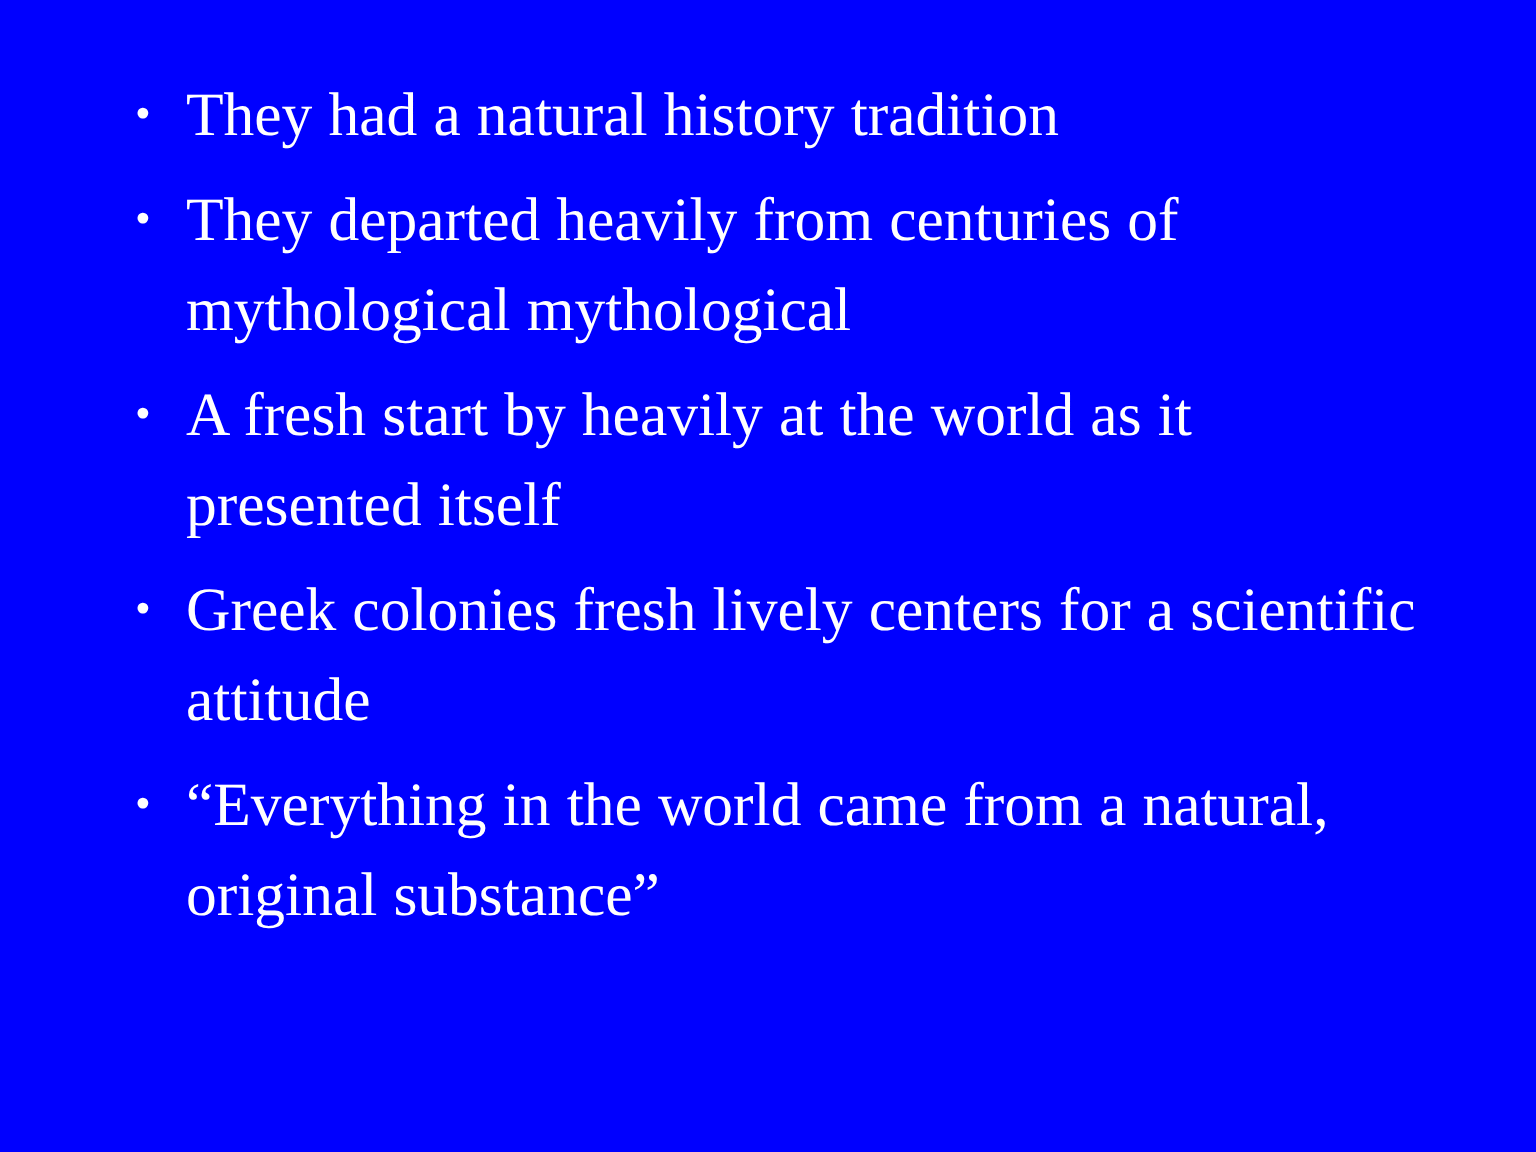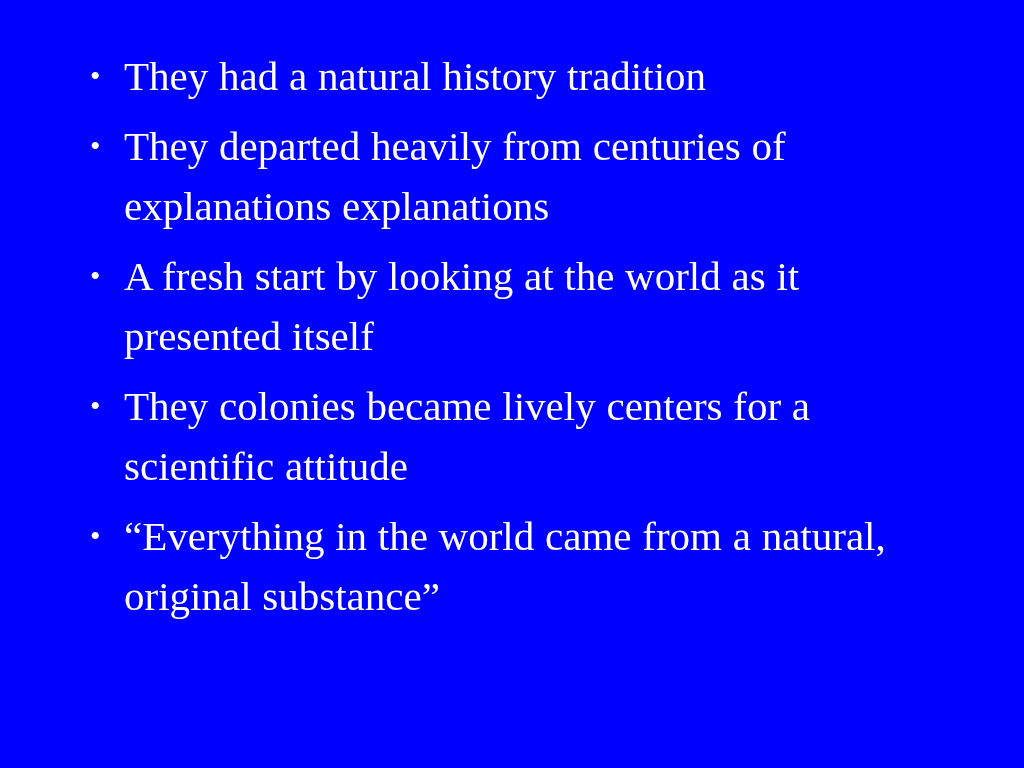--- a/index.html
+++ b/index.html
@@ -78,31 +78,31 @@
   <div class="body-placeholder">
     <ul class="bullet-list">
 
       <li class="bullet-item" style="color: rgb(255, 255, 255);">
         <span class="bullet-marker" style="color: rgb(255, 255, 255);">•</span>
         <span class="bullet-text">They had a natural history tradition</span>
       </li>
 
       <li class="bullet-item" style="color: rgb(255, 255, 255);">
         <span class="bullet-marker" style="color: rgb(255, 255, 255);">•</span>
-        <span class="bullet-text">They departed heavily from centuries of explanations explanations</span>
+        <span class="bullet-text">They departed heavily from centuries of mythological mythological</span>
       </li>
 
       <li class="bullet-item" style="color: rgb(255, 255, 255);">
         <span class="bullet-marker" style="color: rgb(255, 255, 255);">•</span>
-        <span class="bullet-text">A fresh start by looking at the world as it presented itself</span>
+        <span class="bullet-text">A fresh start by heavily at the world as it presented itself</span>
       </li>
 
       <li class="bullet-item" style="color: rgb(255, 255, 255);">
         <span class="bullet-marker" style="color: rgb(255, 255, 255);">•</span>
-        <span class="bullet-text">They colonies became lively centers for a scientific attitude</span>
+        <span class="bullet-text">Greek colonies fresh lively centers for a scientific attitude</span>
       </li>
 
       <li class="bullet-item" style="color: rgb(255, 255, 255);">
         <span class="bullet-marker" style="color: rgb(255, 255, 255);">•</span>
         <span class="bullet-text">“Everything in the world came from a natural, original substance”</span>
       </li>
 
     </ul>
   </div>
 

